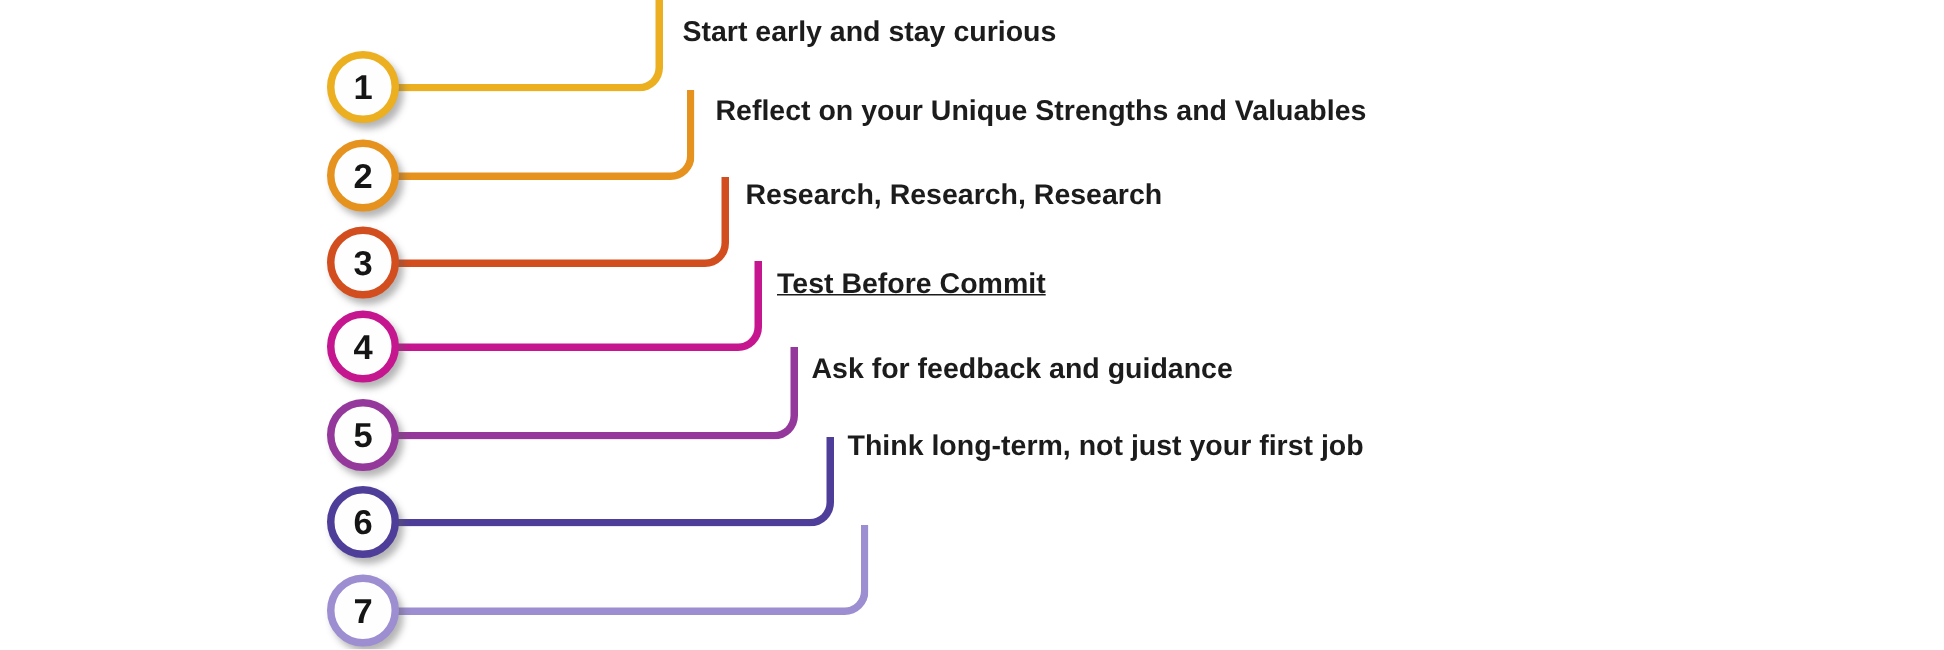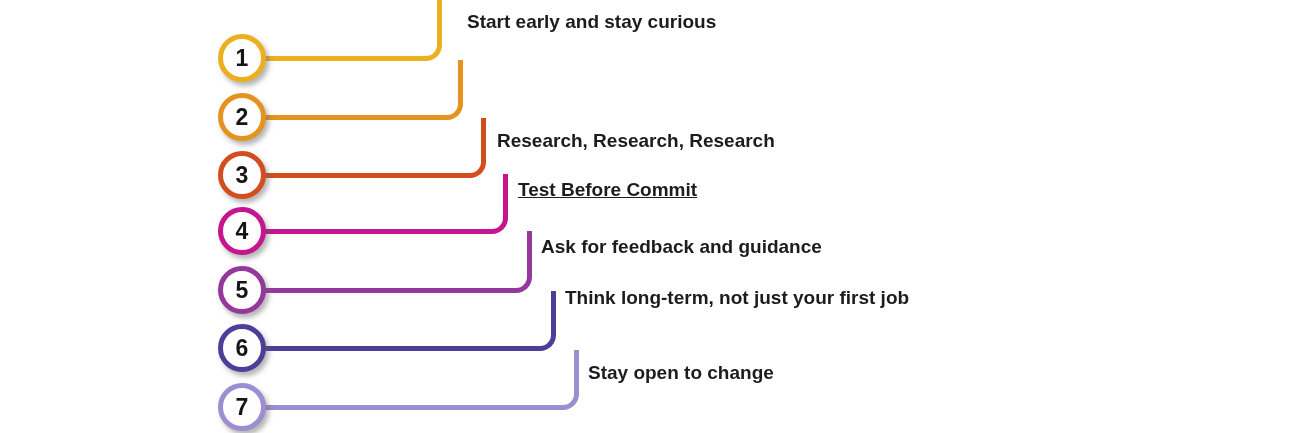--- a/index.html
+++ b/index.html
@@ -53,36 +53,37 @@
 </head>
 <body>
 
 <div class="canvas">
   <div id="items-root">
   <div class="step">
     <div class="connector" style="left: 263px; top: 0px; width: 179px; height: 61px; border-color: rgb(235, 175, 32);"></div>
     <div class="circle" style="left: 218px; top: 34px; border-color: rgb(235, 175, 32);">
       <span class="num">1</span>
     </div>
-    <div class="label" style="left: 455px; top: 9px; margin-left: 12px;">Start early and stay curious</div>
+    <div class="label" style="left: 455px; top: 9px;">Start early and stay curious</div>
   </div>
 
   <div class="step">
     <div class="connector" style="left: 263px; top: 60px; width: 200px; height: 60px; border-color: rgb(230, 146, 31);"></div>
     <div class="circle" style="left: 218px; top: 93px; border-color: rgb(230, 146, 31);">
       <span class="num">2</span>
     </div>
+    <div class="label" style="left: 477px; top: 62px;">Reflect on your Unique Strengths and Valuables</div>
   </div>
 
   <div class="step">
     <div class="connector" style="left: 263px; top: 118px; width: 223px; height: 60px; border-color: rgb(211, 78, 30);"></div>
     <div class="circle" style="left: 218px; top: 151px; border-color: rgb(211, 78, 30);">
       <span class="num">3</span>
     </div>
-    <div class="label" style="left: 497px; top: 128px;">Research, Research, Research</div>
+    <div class="label" style="left: 497px; top: 118px;">Research, Research, Research</div>
   </div>
 
   <div class="step">
     <div class="connector" style="left: 263px; top: 174px; width: 245px; height: 60px; border-color: rgb(197, 21, 143);"></div>
     <div class="circle" style="left: 218px; top: 207px; border-color: rgb(197, 21, 143);">
       <span class="num">4</span>
     </div>
     <div class="label" style="left: 518px; top: 177px; text-decoration: underline;">Test Before Commit</div>
   </div>
 
@@ -100,16 +101,15 @@
       <span class="num">6</span>
     </div>
     <div class="label" style="left: 565px; top: 285px;">Think long-term, not just your first job</div>
   </div>
 
   <div class="step">
     <div class="connector" style="left: 263px; top: 350px; width: 316px; height: 60px; border-color: rgb(157, 141, 209);"></div>
     <div class="circle" style="left: 218px; top: 383px; border-color: rgb(157, 141, 209);">
       <span class="num">7</span>
     </div>
-    <div class="label" style="left: 588px; top: 360px;">Stay open to change</div>
   </div>
 </div>
 </div>
 
 </body></html>

